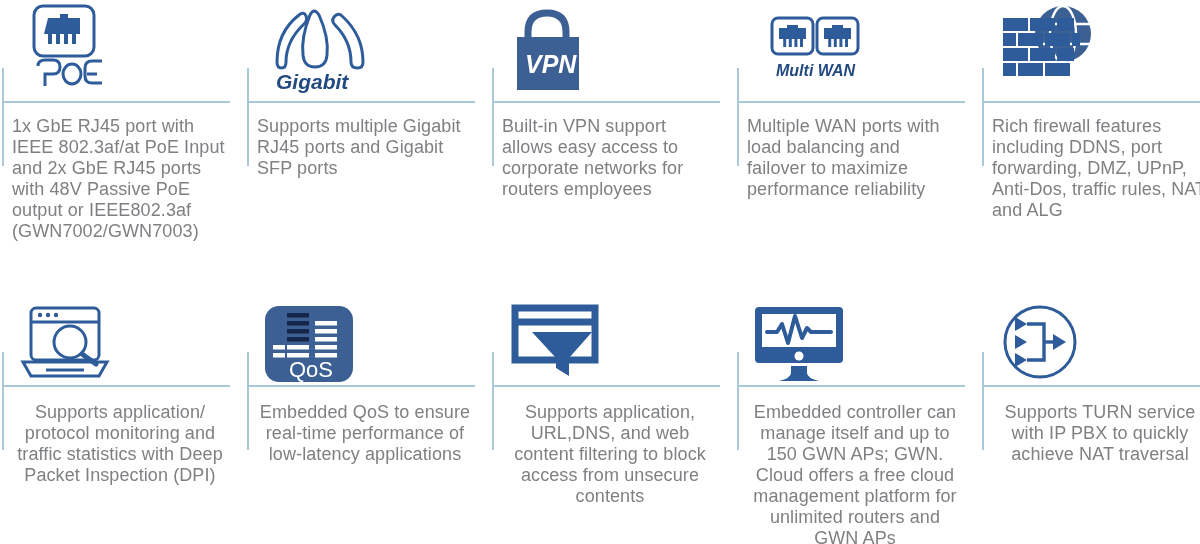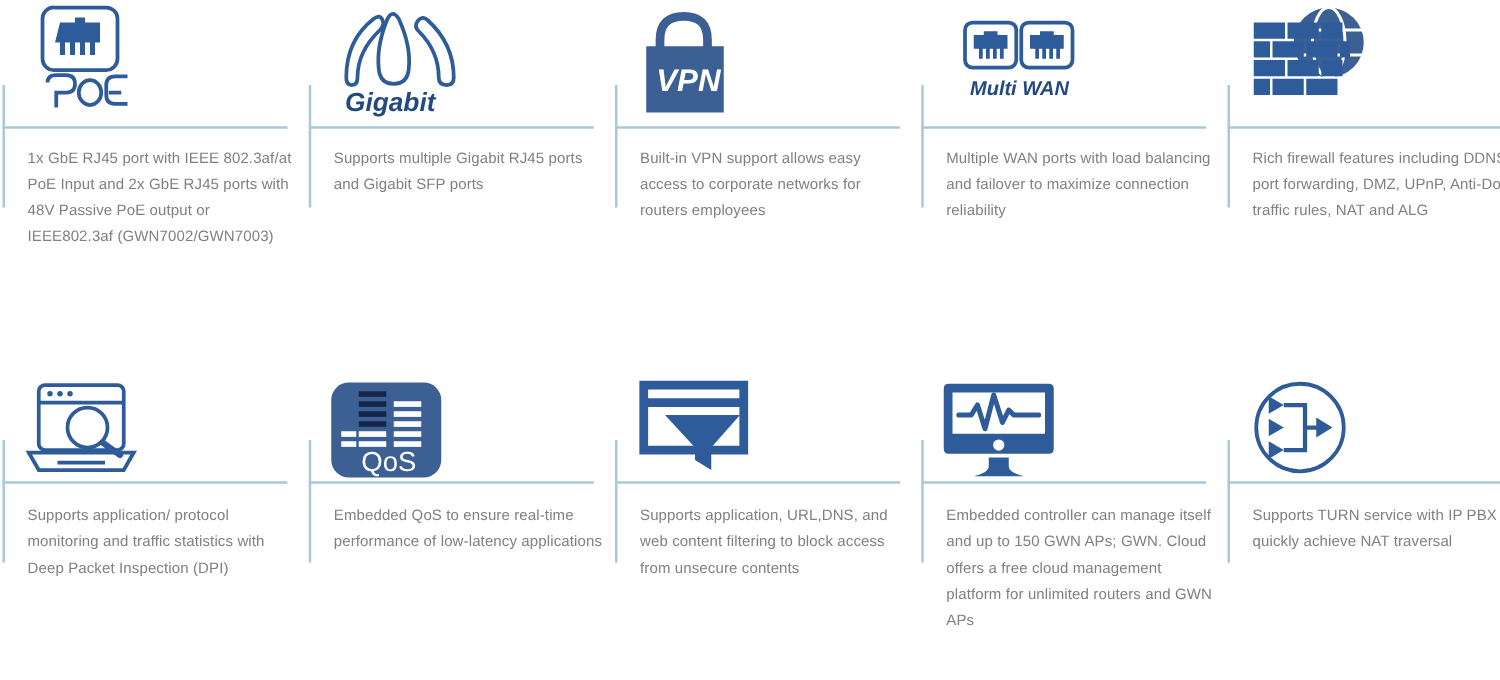--- a/index.html
+++ b/index.html
@@ -36,35 +36,35 @@
     background: #a9c9d9;
   }
   .h-line {
     position: absolute;
     left: 0; top: 33px;
     width: 228px; height: 2px;
     background: #a9c9d9;
   }
   .desc {
     position: absolute;
-    left: 22px;
+    left: 12px;
     width: 216px;
     color: #7e8083;
-    font-size: 12px;
+    font-size: 18px;
     line-height: 21px;
     letter-spacing: 0.1px;
     white-space: pre-line;
   }
   
   .row1 .icon-wrap { top: 2px; }
   .row1 .divider { top: 68px; }
   .row1 .desc { top: 116px; }
   .row2 .icon-wrap { top: 286px; align-items: flex-end; }
   .row2 .divider { top: 352px; }
-  .row2 .desc { top: 402px; }
+  .row2 .desc { top: 402px; text-align: center; }
 </style>
 </head>
 <body>
 
 <div id="grid">
 
   <div class="cell row1" style="left:0px;">
     <div class="icon-wrap">
       <svg width="92" height="94" viewBox="0 0 92 94">
         <rect x="16" y="2" width="60" height="50" rx="9" ry="9" fill="none" stroke="#2e5c9a" stroke-width="3"></rect>
@@ -125,21 +125,21 @@
           <rect x="64" y="14" width="41" height="36" rx="6" ry="6" fill="none" stroke="#2e5c9a" stroke-width="3"></rect>
           <path d="M71 24 h8 v-3 h11 v3 h8 v11 h-3 v8 h-3 v-8 h-2.6 v8 h-3 v-8 h-2.6 v8 h-3 v-8 h-2.6 v8 h-3 v-8 H71 z" fill="#2e5c9a"></path>
         </g>
         <text x="23" y="72" font-family="'Liberation Sans', sans-serif" font-size="16" font-weight="bold" font-style="italic" fill="#234a80">Multi WAN</text>
       </svg>
     </div>
     <div class="divider">
       <div class="v-line"></div>
       <div class="h-line"></div>
     </div>
-    <div class="desc">Multiple WAN ports with load balancing and failover to maximize connection reliability</div>
+    <div class="desc">Multiple WAN ports with load balancing and failover to maximize performance reliability</div>
   </div>
 
   <div class="cell row1" style="left:980px;">
     <div class="icon-wrap">
       <svg width="100" height="94" viewBox="0 0 100 94">
         <g>
           <circle cx="65" cy="30" r="28" fill="#3c6094"></circle>
           <g fill="none" stroke="#ffffff" stroke-width="2.4">
             <ellipse cx="65" cy="30" rx="13" ry="28"></ellipse>
             <path d="M38 20 h54 M38 40 h54"></path>

